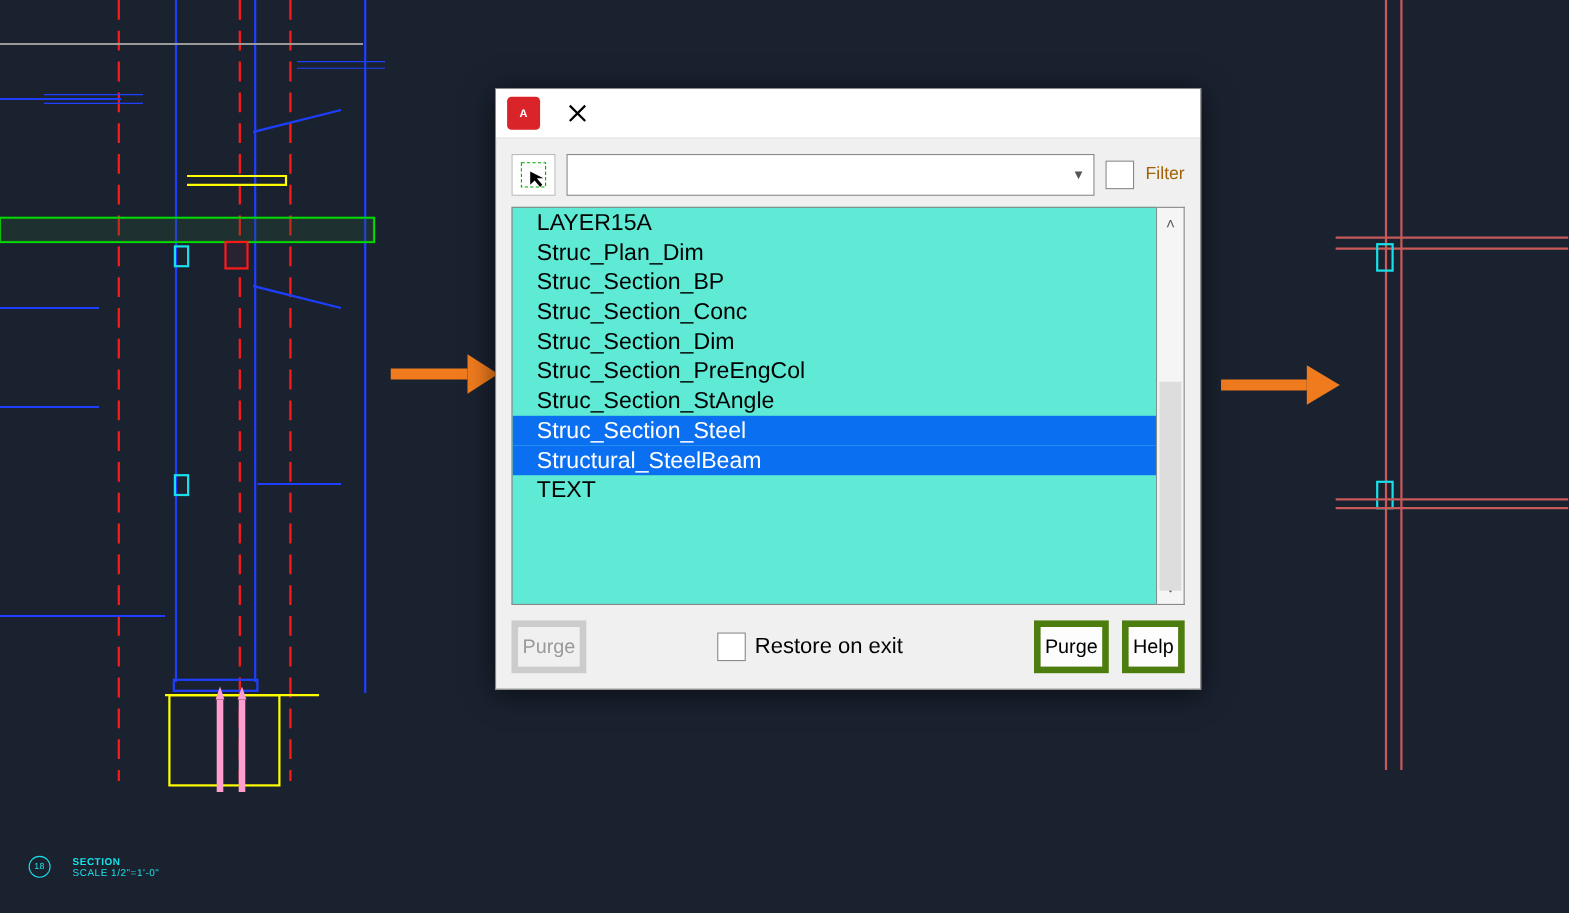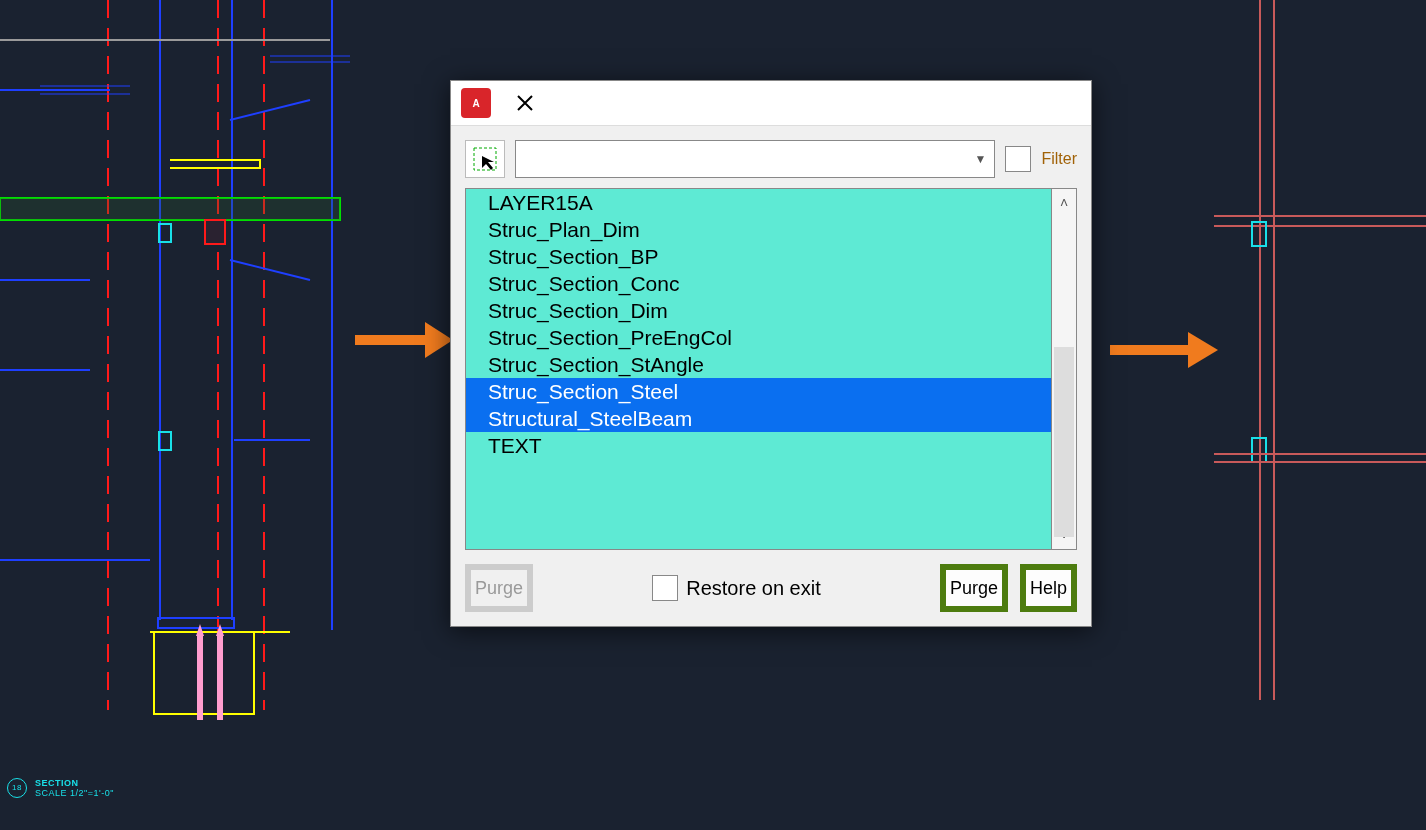--- a/index.html
+++ b/index.html
@@ -22,21 +22,21 @@
   .row{font-size:21px;line-height:27px;padding:0 22px;color:#000;white-space:nowrap;cursor:default}
   .row.sel{background:#0a6ff0;color:#fff}
   .vscroll{width:24px;height:360px;border:1px solid #888;border-left:0;background:#f5f5f5;display:flex;flex-direction:column;align-items:center;justify-content:space-between}
   .vscroll .arrow{font-size:14px;color:#555;padding:6px 0;cursor:pointer}
   .vscroll .track{flex:1;width:100%;position:relative}
   .vscroll .thumb{position:absolute;top:130px;left:2px;right:2px;height:190px;background:#ddd}
   .footer{display:flex;align-items:center;gap:12px;padding:14px}
   .btn{height:36px;padding:0 4px;border:6px solid #4d7c0f;background:#fdfdfd;font-size:18px;color:#000;cursor:pointer;display:flex;align-items:center}
   .btn.disabled{color:#9a9a9a;background:#f0f0f0;border-color:#ccc}
   .restore{display:flex;align-items:center;gap:8px;margin:0 auto}
-  .section-tag{position:absolute;left:7px;top:778px;display:flex;align-items:center;gap:8px;color:#19e0e8;font-family:Arial;font-size:9px;line-height:10px;letter-spacing:.5px}
+  .section-tag{position:absolute;left:26px;top:778px;display:flex;align-items:center;gap:20px;color:#19e0e8;font-family:Arial;font-size:9px;line-height:10px;letter-spacing:.5px}
   .section-tag .circ{width:18px;height:18px;border:1px solid #19e0e8;border-radius:50%;display:flex;align-items:center;justify-content:center;font-size:8px}
 </style>
 </head>
 <body>
 
 <svg width="460" height="830" viewBox="0 0 460 830">
   <g stroke-width="2" fill="none">
 
     <line x1="108" y1="0" x2="108" y2="710" stroke="#ff1a1a" stroke-dasharray="18 10"></line>
     <line x1="218" y1="0" x2="218" y2="710" stroke="#ff1a1a" stroke-dasharray="18 10"></line>

